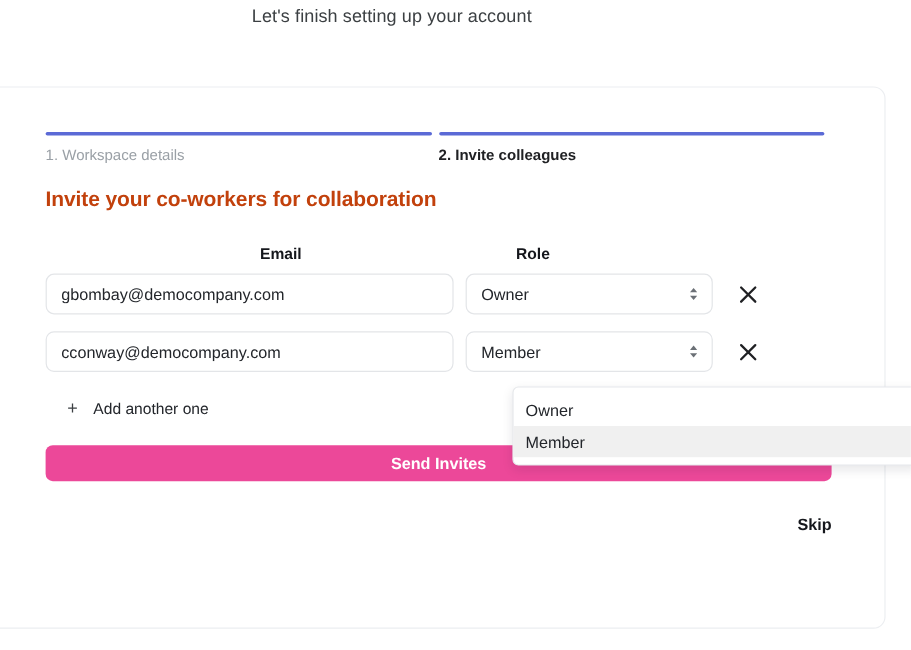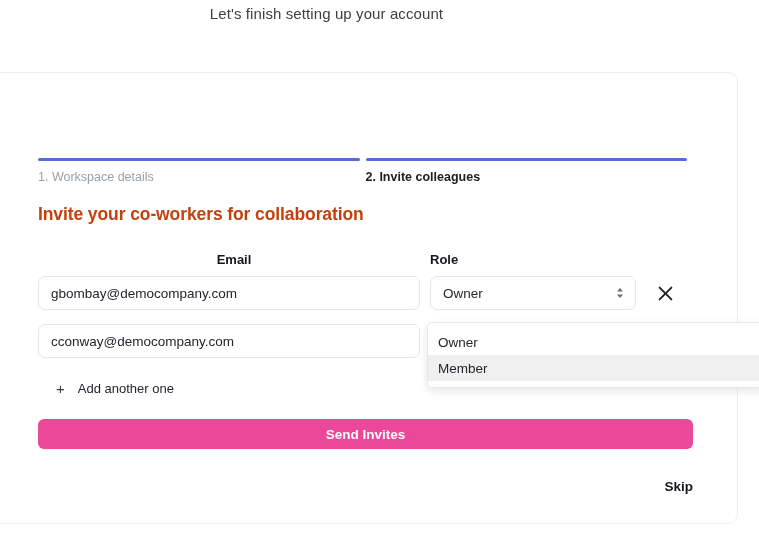--- a/index.html
+++ b/index.html
@@ -38,21 +38,20 @@
     background: #ffffff;
     border: 1px solid #eceef1;
     border-radius: 10px;
     box-sizing: border-box;
   }
   .card-inner {
     position: absolute;
     left: 67px;            
     top: 37px;             
     width: 655px;
-    margin-top: 48px;
   }
 
   
   .stepper {
     display: flex;
     width: 655px;
   }
   .step {
     flex: 1 1 0;
     box-sizing: border-box;
@@ -100,21 +99,21 @@
   .lbl.email-lbl { width: 392px; text-align: center; }
 
   .invite-rows { margin-top: 9px; }
   .invite-row {
     display: flex;
     align-items: center;
     margin-bottom: 14px;
     position: relative;
   }
   .email-input {
-    width: 382px;
+    width: 340px;
     height: 34px;
     box-sizing: border-box;
     border: 1px solid #e3e5e8;
     border-radius: 7px;
     background: #fff;
     padding: 0 12px;
     font-family: "Liberation Sans", sans-serif;
     font-size: 13.5px;
     color: #23262b;
     outline: none;

